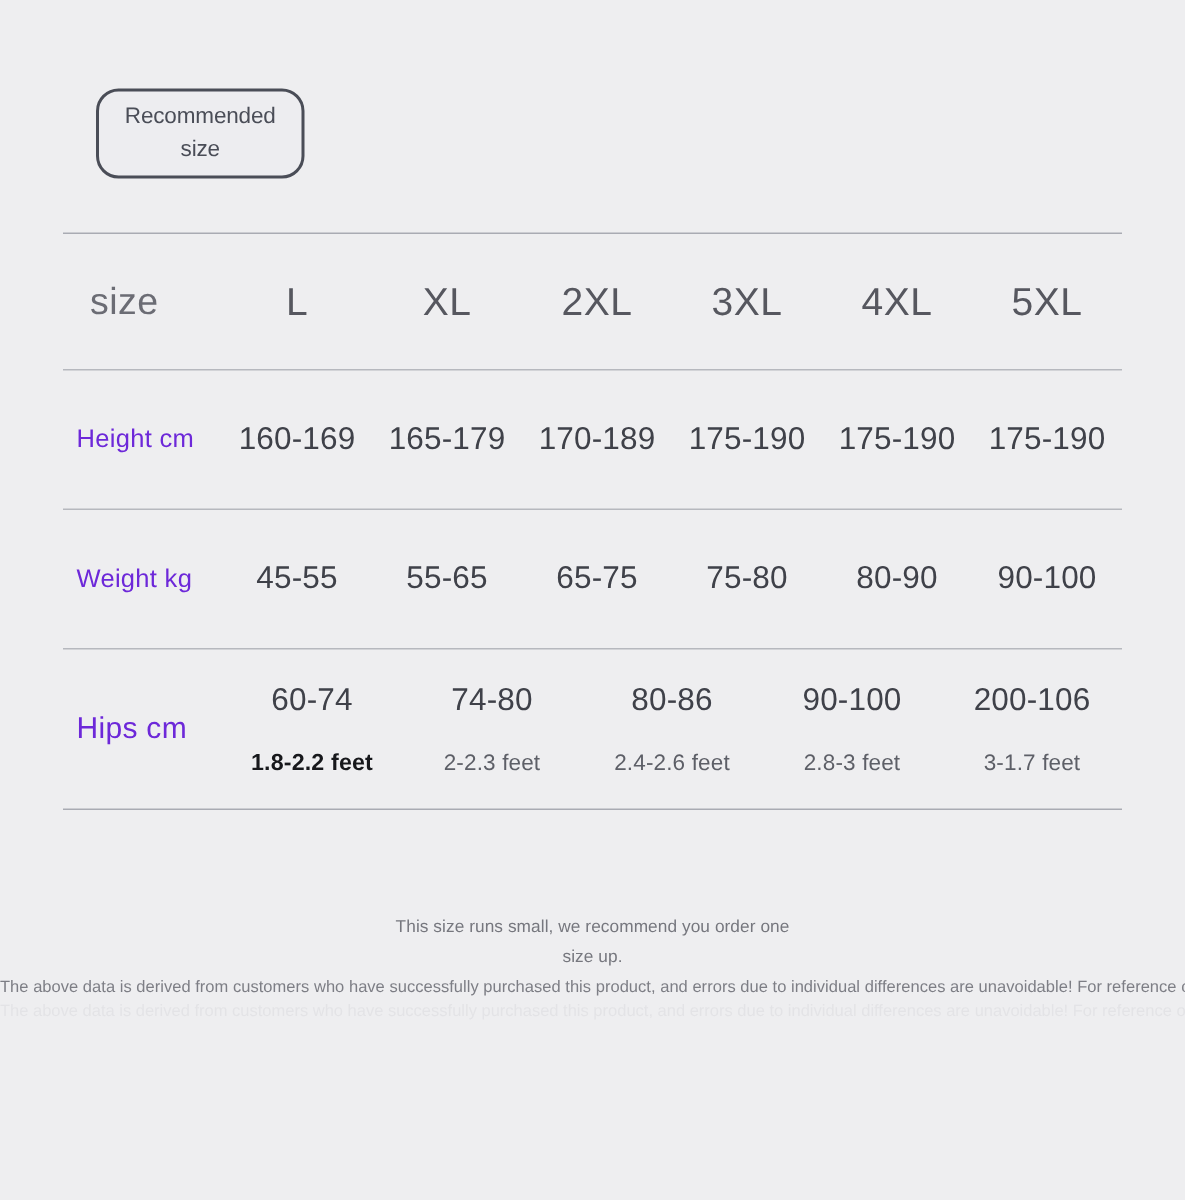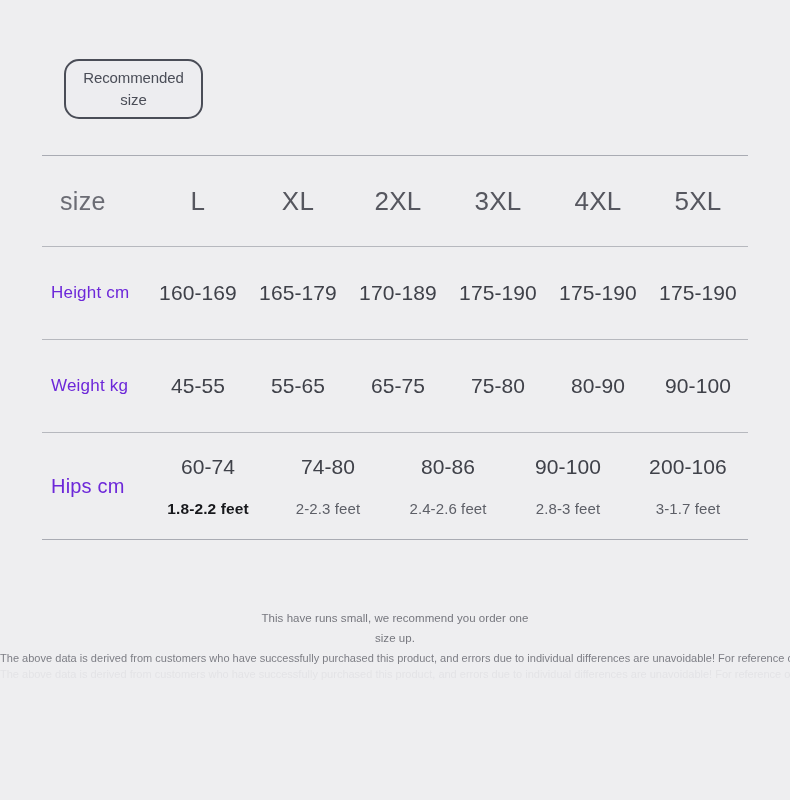--- a/index.html
+++ b/index.html
@@ -270,21 +270,21 @@
           <span class="primary">200-106</span>
           <span class="secondary">3-1.7 feet</span>
         </div>
       </div>
     </div>
 
     <div class="divider"></div>
   </div>
 
   <div class="note-primary">
-    <div>This have runs small, we recommend you order one</div>
+    <div>This size runs small, we recommend you order one</div>
     <div>size up.</div>
   </div>
 
   <div class="note-disclaimer">The above data is derived from customers who have successfully purchased this product, and errors due to individual differences are unavoidable! For reference only</div>
 
   <div class="note-ghost">The above data is derived from customers who have successfully purchased this product, and errors due to individual differences are unavoidable! For reference only</div>
 
 </div>
 
 </body></html>

